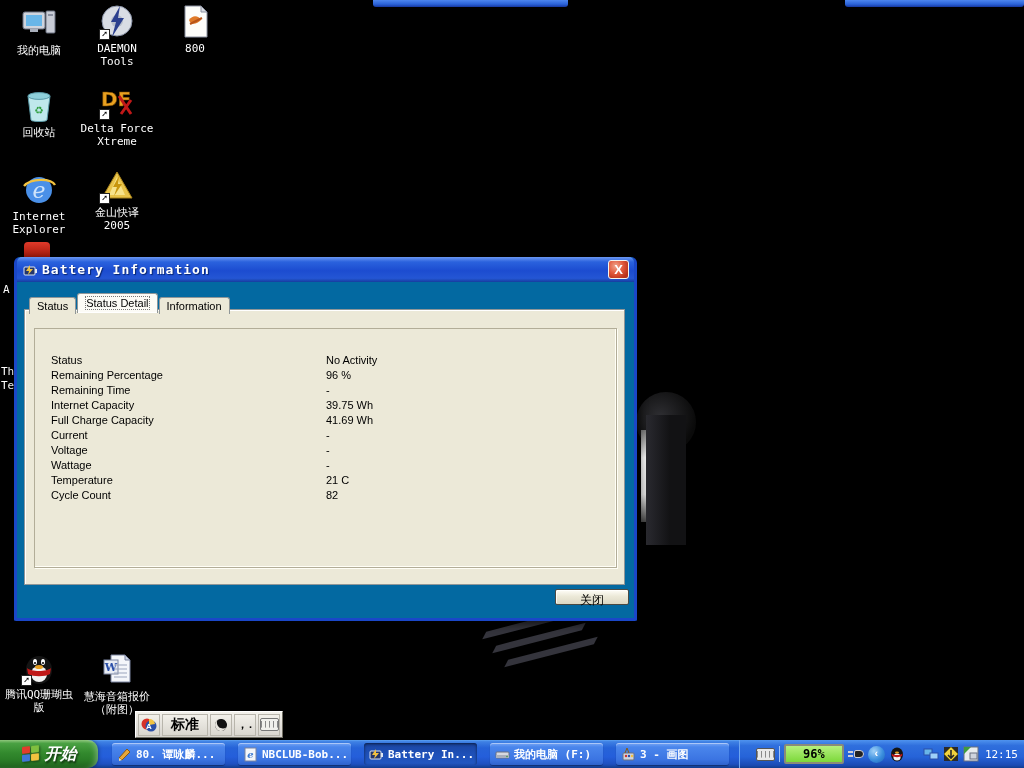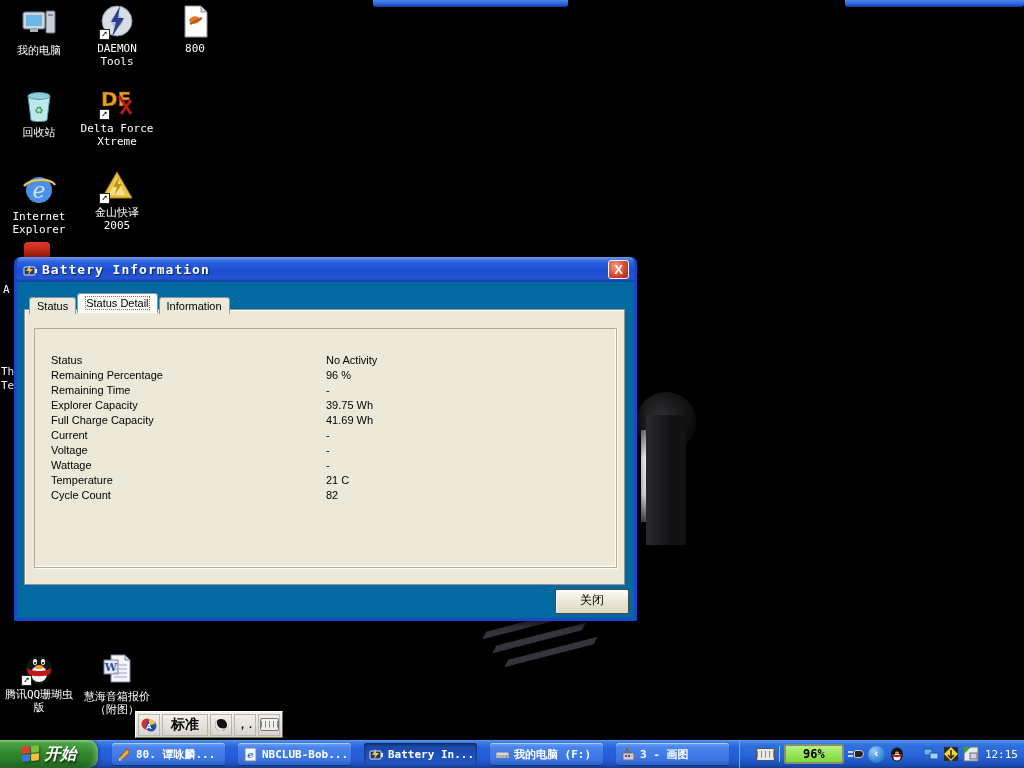--- a/index.html
+++ b/index.html
@@ -96,21 +96,21 @@
   .groupbox {
     position:absolute; left:9px; top:18px; width:583px; height:240px;
     border:1px solid #b2ad98;
     box-shadow: 1px 1px 0 #fffef6, -1px -1px 0 #fffef6 inset;
   }
   .rows { position:absolute; left:16px; top:23px; right:10px; }
   .row { display:flex; height:15px; align-items:center; }
   .row .lbl { width:275px; color:#000; }
   .row .val { color:#000; }
   .dlg-close-btn {
-    position:absolute; left:538px; top:332px; width:74px; height:25px;
+    position:absolute; left:538px; top:332px; width:74px; height:16px;
     background: linear-gradient(180deg,#fffef8,#ece9d8 45%,#dcd8c4);
     border:1px solid #4a4a44; border-radius:2px;
     font-size:12px; color:#000; text-align:center; line-height:20px; cursor:pointer;
     box-shadow: 1px 1px 0 rgba(255,255,255,.8) inset;
   }
 
   
   .ime-bar {
     position:absolute; left:135px; top:711px; height:27px; z-index:4;
     background: linear-gradient(180deg,#f4f2ec,#d6d3ce);
@@ -377,21 +377,21 @@
           </div>
         <div class="row">
             <span class="lbl">Remaining Percentage</span>
             <span class="val">96 %</span>
           </div>
         <div class="row">
             <span class="lbl">Remaining Time</span>
             <span class="val">-</span>
           </div>
         <div class="row">
-            <span class="lbl">Explorer Capacity</span>
+            <span class="lbl">Internet Capacity</span>
             <span class="val">39.75 Wh</span>
           </div>
         <div class="row">
             <span class="lbl">Full Charge Capacity</span>
             <span class="val">41.69 Wh</span>
           </div>
         <div class="row">
             <span class="lbl">Current</span>
             <span class="val">-</span>
           </div>

